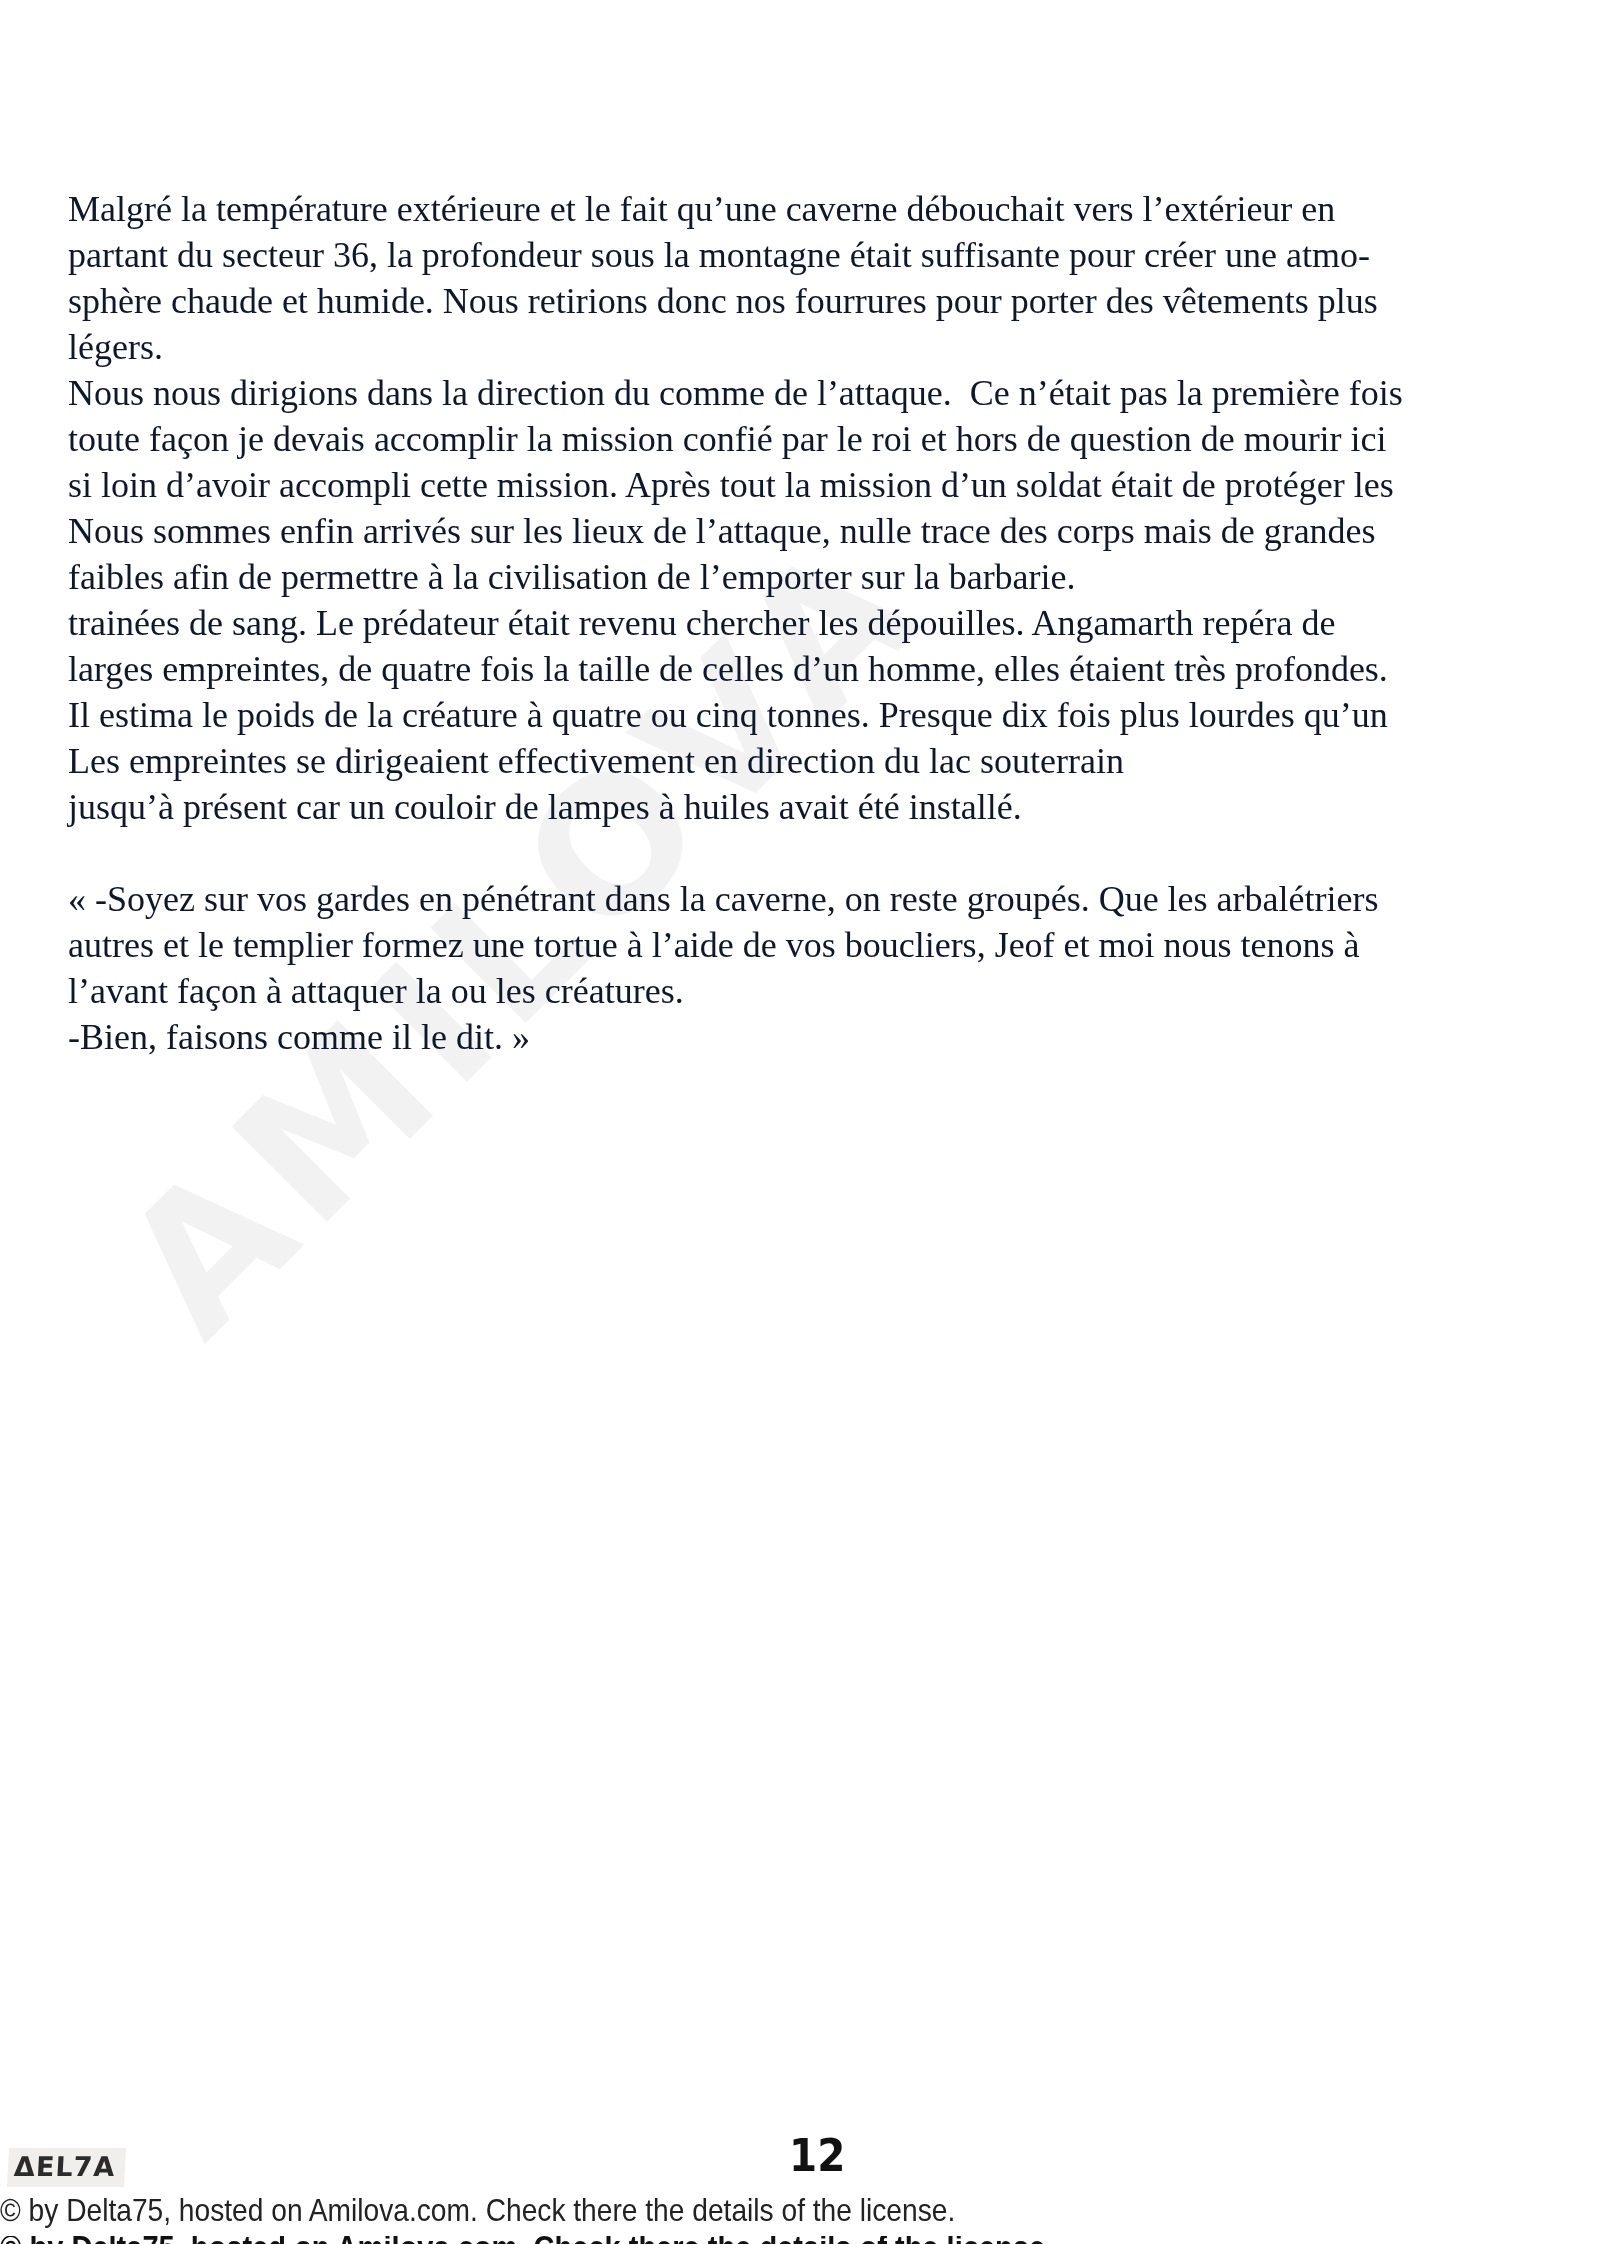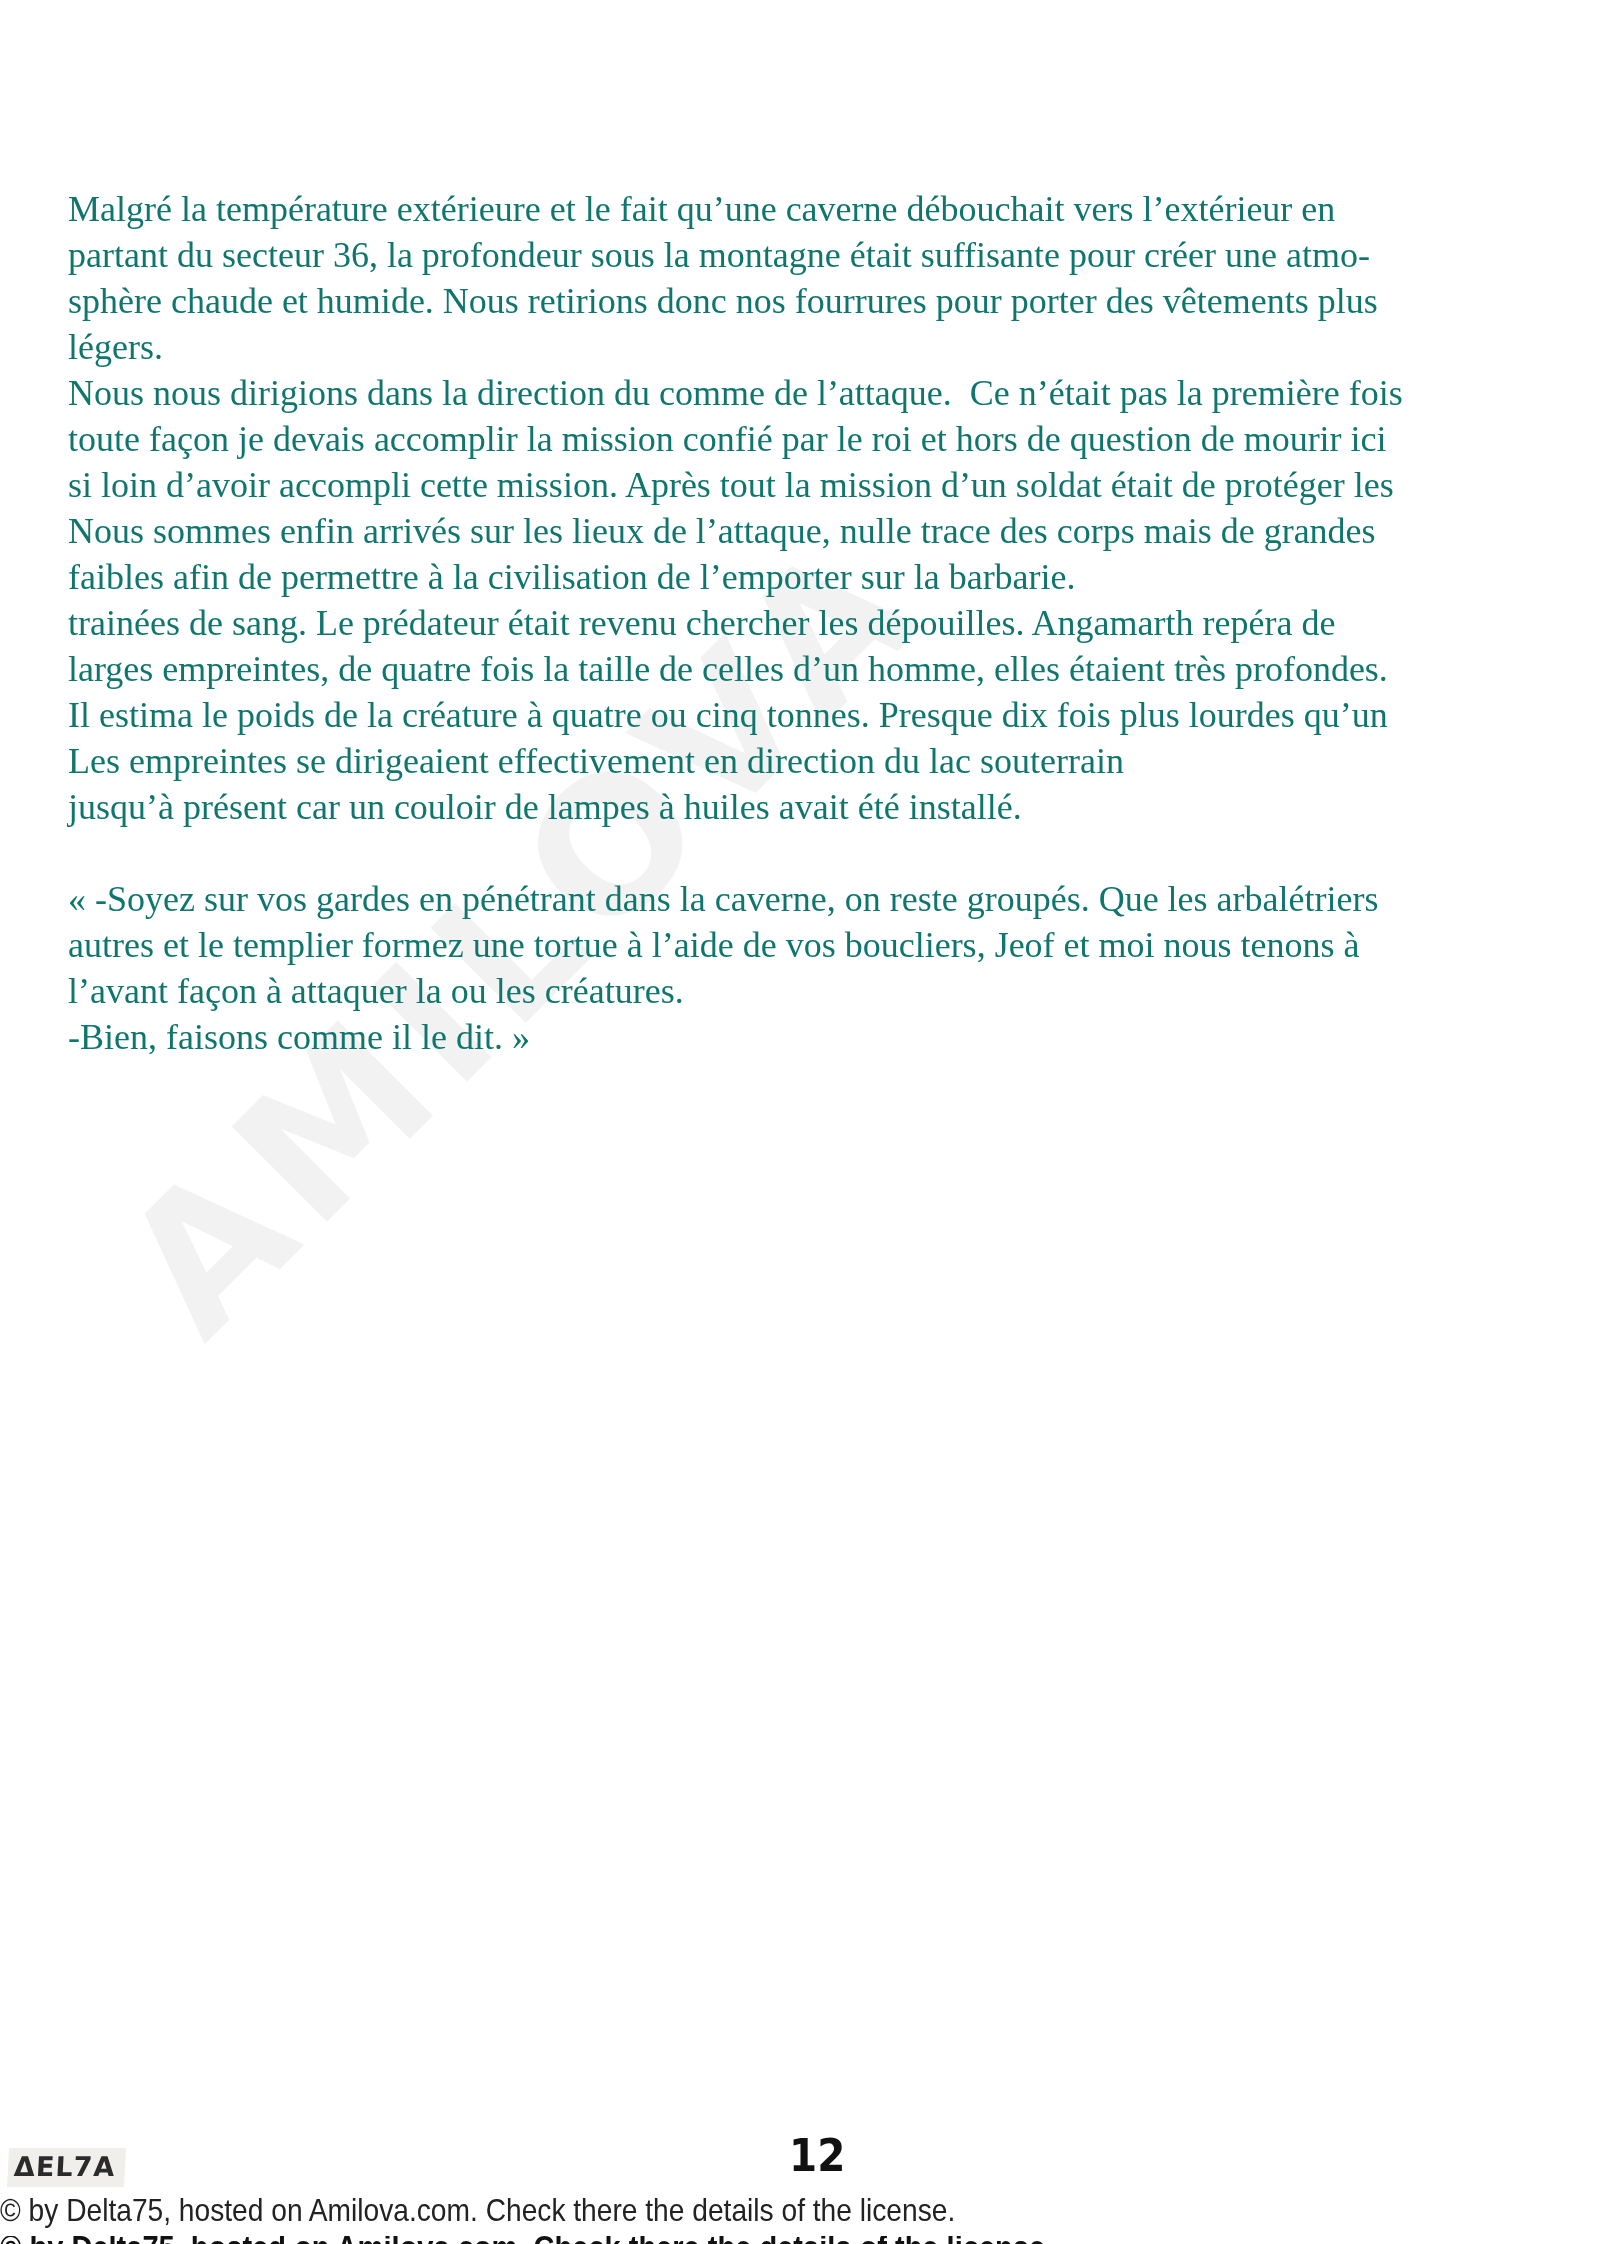--- a/index.html
+++ b/index.html
@@ -21,21 +21,21 @@
     letter-spacing:14px;
     color:rgba(0,0,0,0.05);
     white-space:nowrap;
     user-select:none;
     pointer-events:none;
   }
   .body-text{
     position:absolute;
     left:68px; top:186px;
     width:1470px;
-    color:#0f766e;
+    color:#0f172a;
     font-size:36px;
     line-height:46px;
   }
   .body-text .line{
     white-space:pre;
   }
   .para-spacer{height:46px;}
   .publisher-logo{
     position:absolute;
     left:8px; top:2148px;

